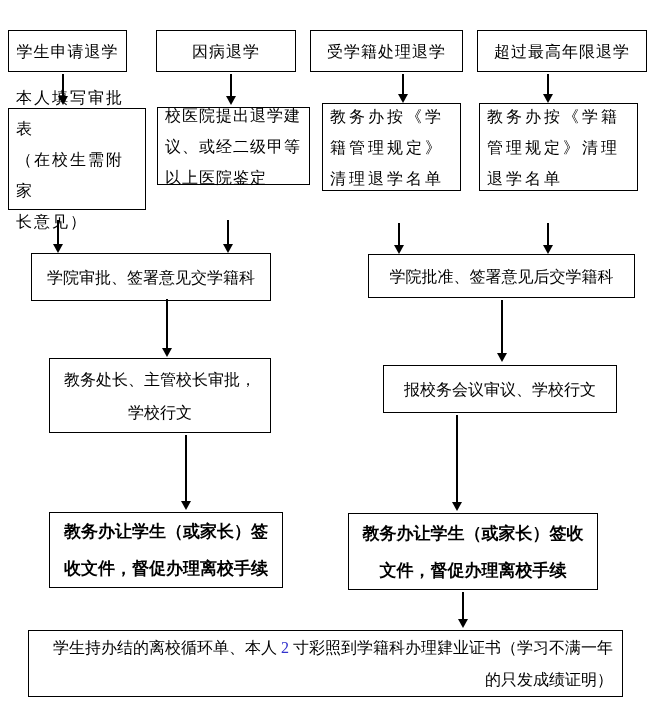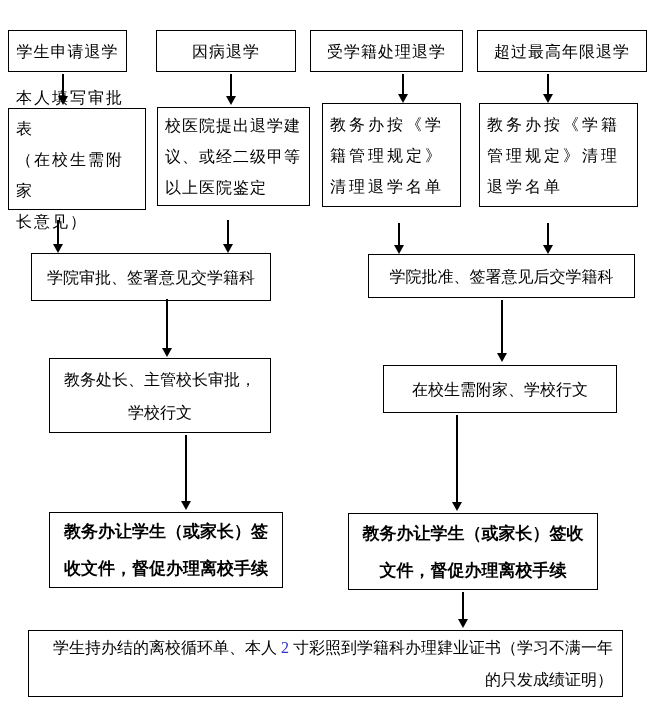--- a/index.html
+++ b/index.html
@@ -95,27 +95,27 @@
       <div class="head"></div>
     </div>
   <div class="arrow" style="left:543px; top:74px; height:29px;">
       <div class="shaft"></div>
       <div class="head"></div>
     </div>
 
   <div class="box left-align ls2" style="left:8px; top:108px; width:138px; height:102px;">本人填写审批表
 （在校生需附家
 长意见）</div>
-  <div class="box left-align ls1" style="left:157px; top:107px; width:153px; height:99px;">校医院提出退学建
+  <div class="box left-align ls1" style="left:157px; top:107px; width:153px; height:78px;">校医院提出退学建
 议、或经二级甲等
 以上医院鉴定</div>
-  <div class="box left-align ls3" style="left:322px; top:103px; width:139px; height:104px;">教务办按《学
+  <div class="box left-align ls3" style="left:322px; top:103px; width:139px; height:88px;">教务办按《学
 籍管理规定》
 清理退学名单</div>
-  <div class="box left-align ls3" style="left:479px; top:103px; width:159px; height:104px;">教务办按《学籍
+  <div class="box left-align ls3" style="left:479px; top:103px; width:159px; height:88px;">教务办按《学籍
 管理规定》清理
 退学名单</div>
 
   <div class="arrow" style="left:53px; top:220px; height:33px;">
       <div class="shaft"></div>
       <div class="head"></div>
     </div>
   <div class="arrow" style="left:223px; top:220px; height:33px;">
       <div class="shaft"></div>
       <div class="head"></div>
@@ -136,21 +136,21 @@
       <div class="shaft"></div>
       <div class="head"></div>
     </div>
   <div class="arrow" style="left:497px; top:300px; height:62px;">
       <div class="shaft"></div>
       <div class="head"></div>
     </div>
 
   <div class="box" style="left:49px; top:358px; width:222px; height:75px; line-height:33px;">教务处长、主管校长审批，
 学校行文</div>
-  <div class="box" style="left:383px; top:365px; width:234px; height:48px;">在校生需附家、学校行文</div>
+  <div class="box" style="left:383px; top:365px; width:234px; height:48px;">报校务会议审议、学校行文</div>
 
   <div class="arrow" style="left:181px; top:435px; height:75px;">
       <div class="shaft"></div>
       <div class="head"></div>
     </div>
   <div class="arrow" style="left:452px; top:415px; height:96px;">
       <div class="shaft"></div>
       <div class="head"></div>
     </div>
 

